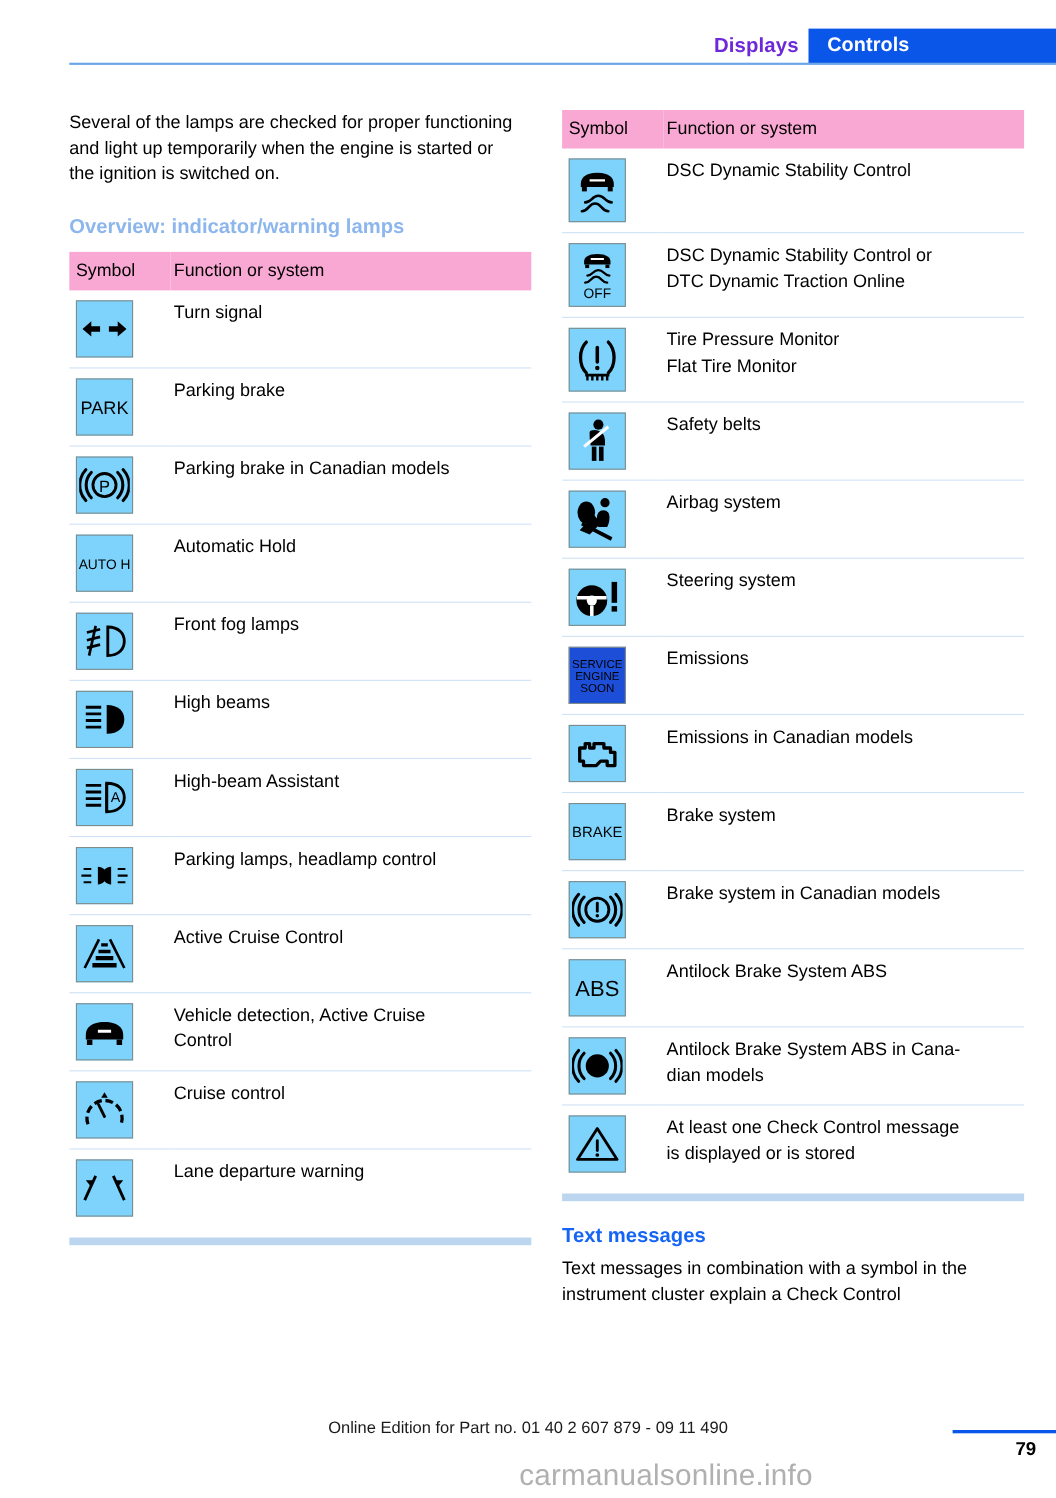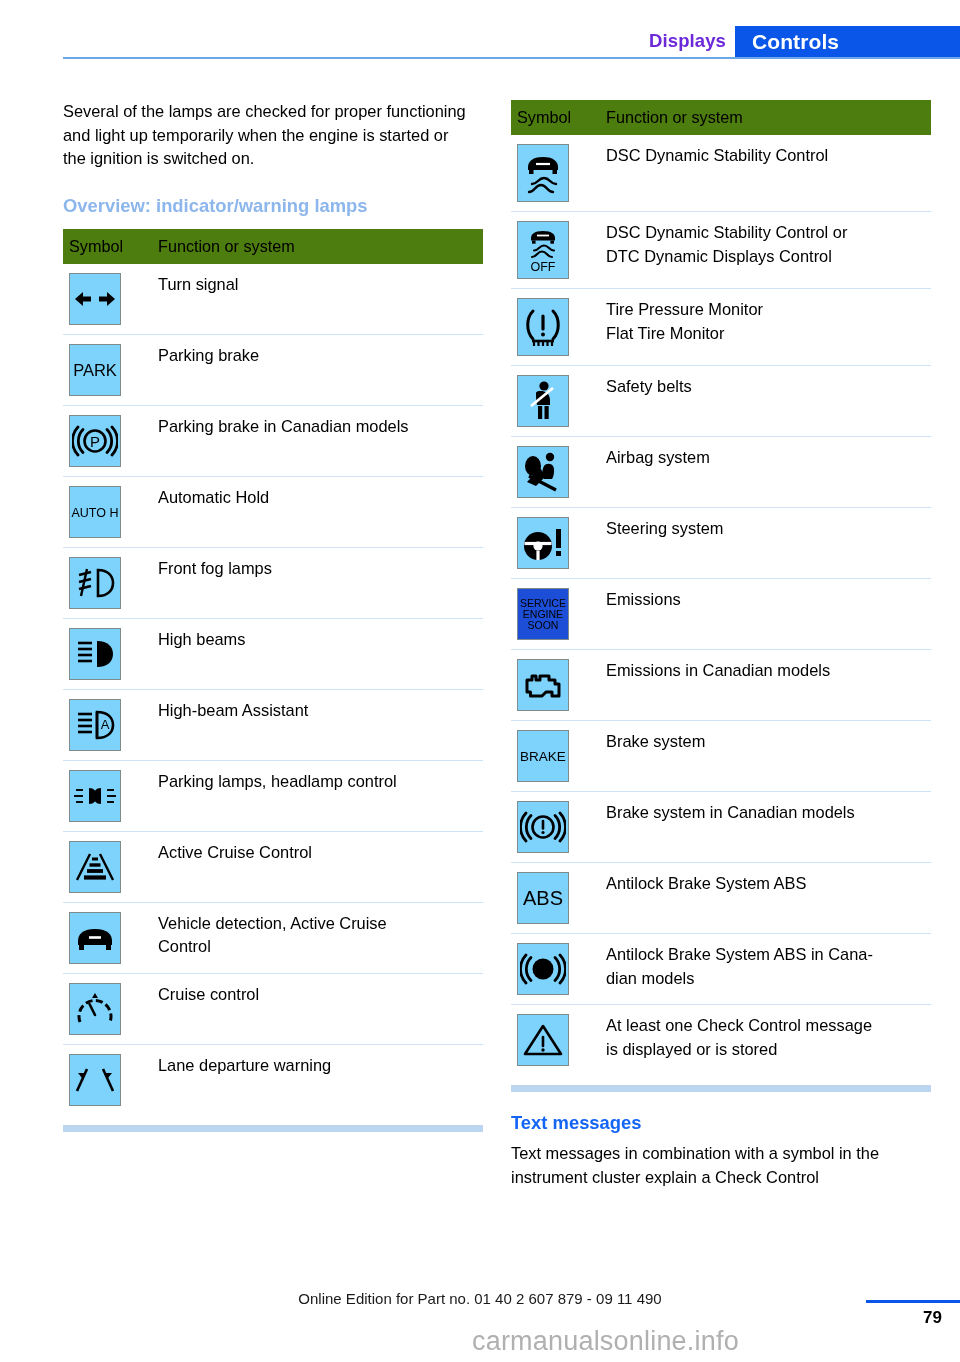--- a/index.html
+++ b/index.html
@@ -25,21 +25,21 @@
   }
   #tab-controls {
     position: absolute;
     left: 735px; top: 26px;
     width: 225px; height: 32px;
     background: #0a56e8;
   }
   #tab-controls .tab-label {
     position: absolute;
     left: 17px; top: 4px;
-    font-size: 21px;
+    font-size: 18px;
     font-weight: bold;
     color: #ffffff;
     letter-spacing: 0.1px;
   }
   #tab-displays {
     position: absolute;
     left: 600px; top: 30px;
     width: 126px;
     text-align: right;
     font-size: 18.5px;
@@ -84,21 +84,21 @@
   .sym-table {
     width: 420px;
     border-collapse: collapse;
     table-layout: fixed;
   }
   .sym-table th, .sym-table td {
     padding: 0;
     vertical-align: top;
     text-align: left;
   }
-  .thead-row { background: #4d7c0f; }
+  .thead-row { background: #f9a8d4; }
   .thead-row th {
     font-size: 16.2px;
     font-weight: normal;
     line-height: 20px;
     padding: 7px 0 8px 0;
     color: #000;
   }
   .th-symbol { width: 86px; padding-left: 6px !important; }
   .th-func   { padding-left: 3px !important; }
 
@@ -449,21 +449,21 @@
               <rect x="11" y="15.5" width="3.6" height="3.2" fill="#000"></rect>
               <rect x="29.4" y="15.5" width="3.6" height="3.2" fill="#000"></rect>
               <path d="M11 32 C16 32 16 26.5 21 26.5 C26 26.5 26 32 31 32" fill="none" stroke="#000" stroke-width="2.1" stroke-linecap="round"></path>
               <path d="M13 25.5 C18 25.5 18 20.5 23 20.5 C28 20.5 28 25.5 33 25.5" fill="none" stroke="#000" stroke-width="2.1" stroke-linecap="round"></path>
               <text class="icon-text" x="22" y="46" text-anchor="middle" font-size="12.5">OFF</text>
             </svg>
           </div>
         </td>
         <td class="cell-text">
           <span>DSC Dynamic Stability Control or</span>
-          <span class="line2">DTC Dynamic Displays Control</span>
+          <span class="line2">DTC Dynamic Traction Online</span>
         </td>
       </tr>
 
       <tr class="data-row">
         <td class="cell-symbol">
           <div class="icon-box tall">
             <svg width="46" height="44" viewBox="0 0 46 44">
               <path d="M13 6 C6 13 6 27 13 34" fill="none" stroke="#000" stroke-width="3" stroke-linecap="round"></path>
               <path d="M33 6 C40 13 40 27 33 34" fill="none" stroke="#000" stroke-width="3" stroke-linecap="round"></path>
               <path d="M23 11 L23 24" stroke="#000" stroke-width="3.2" stroke-linecap="round"></path>

